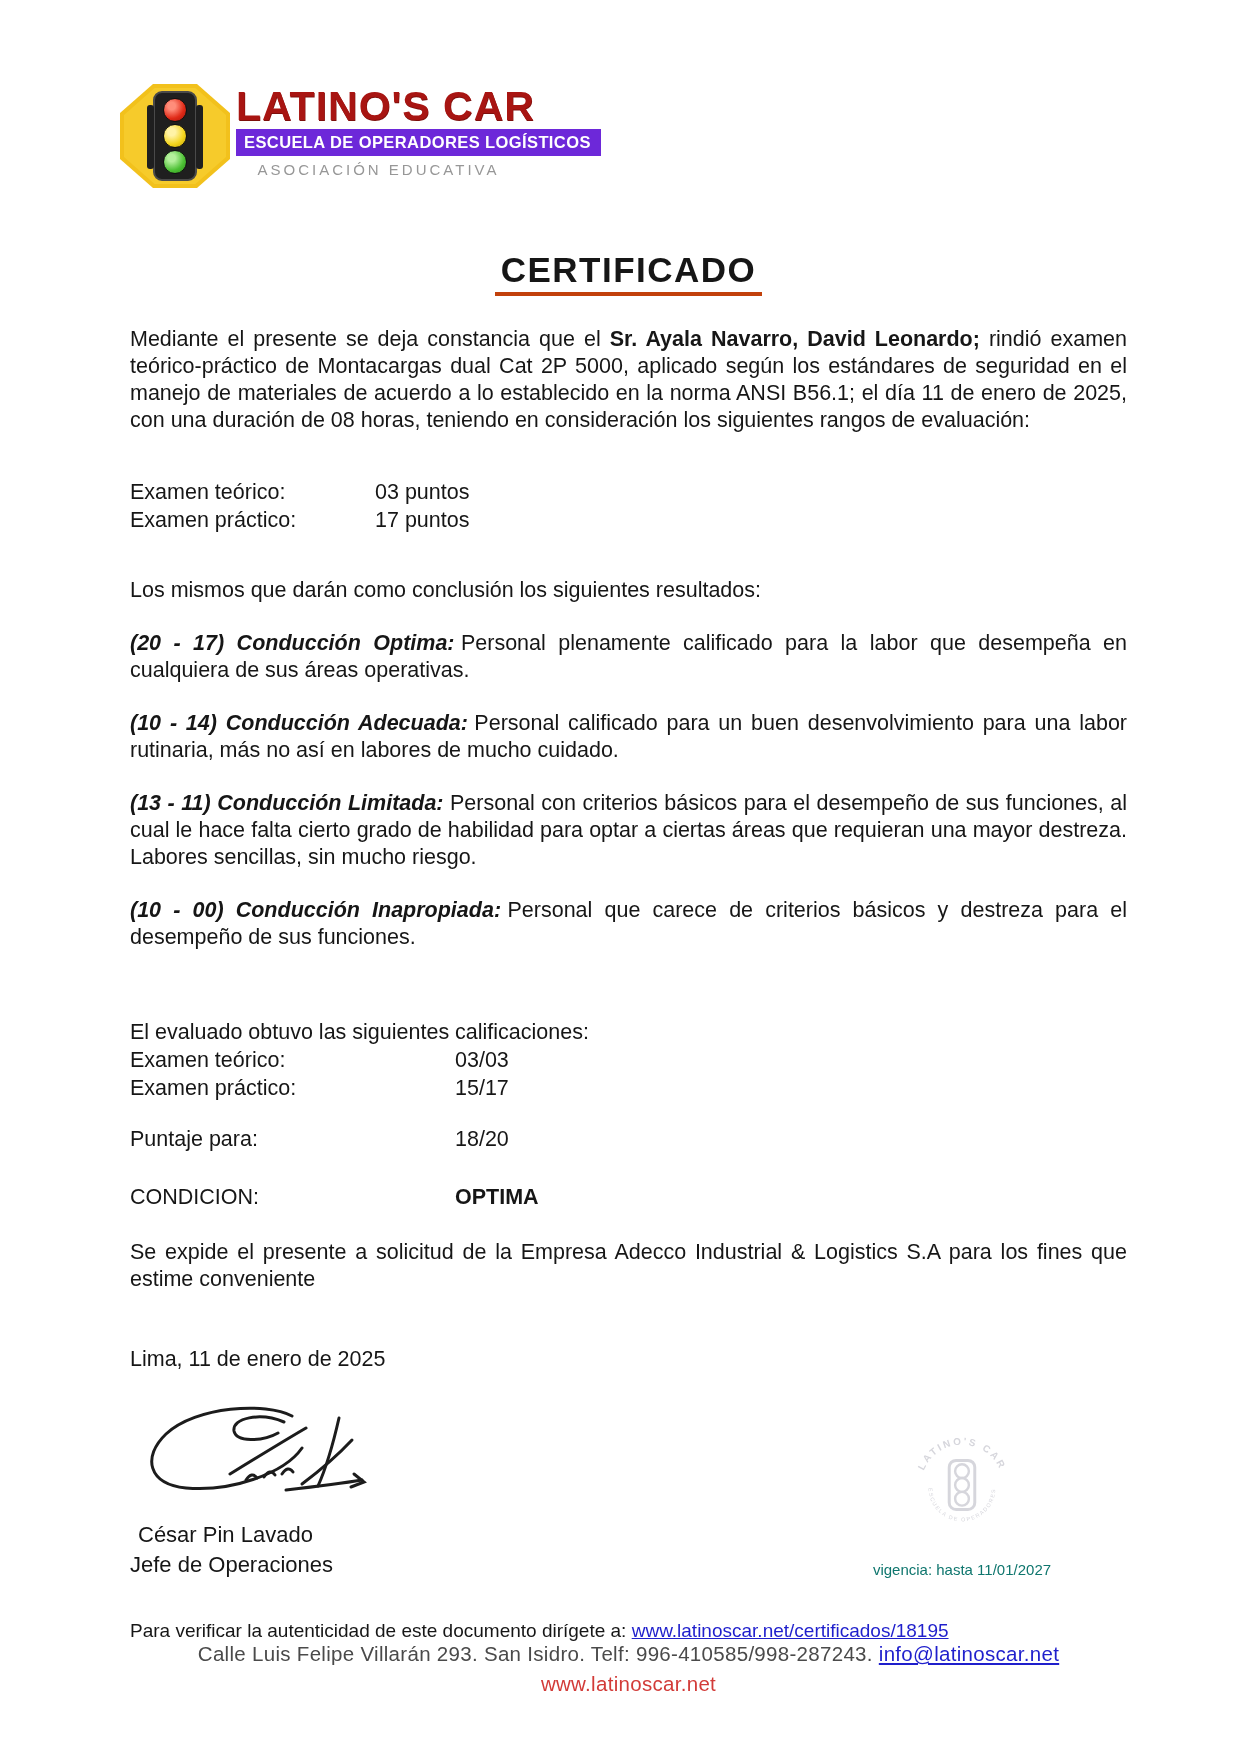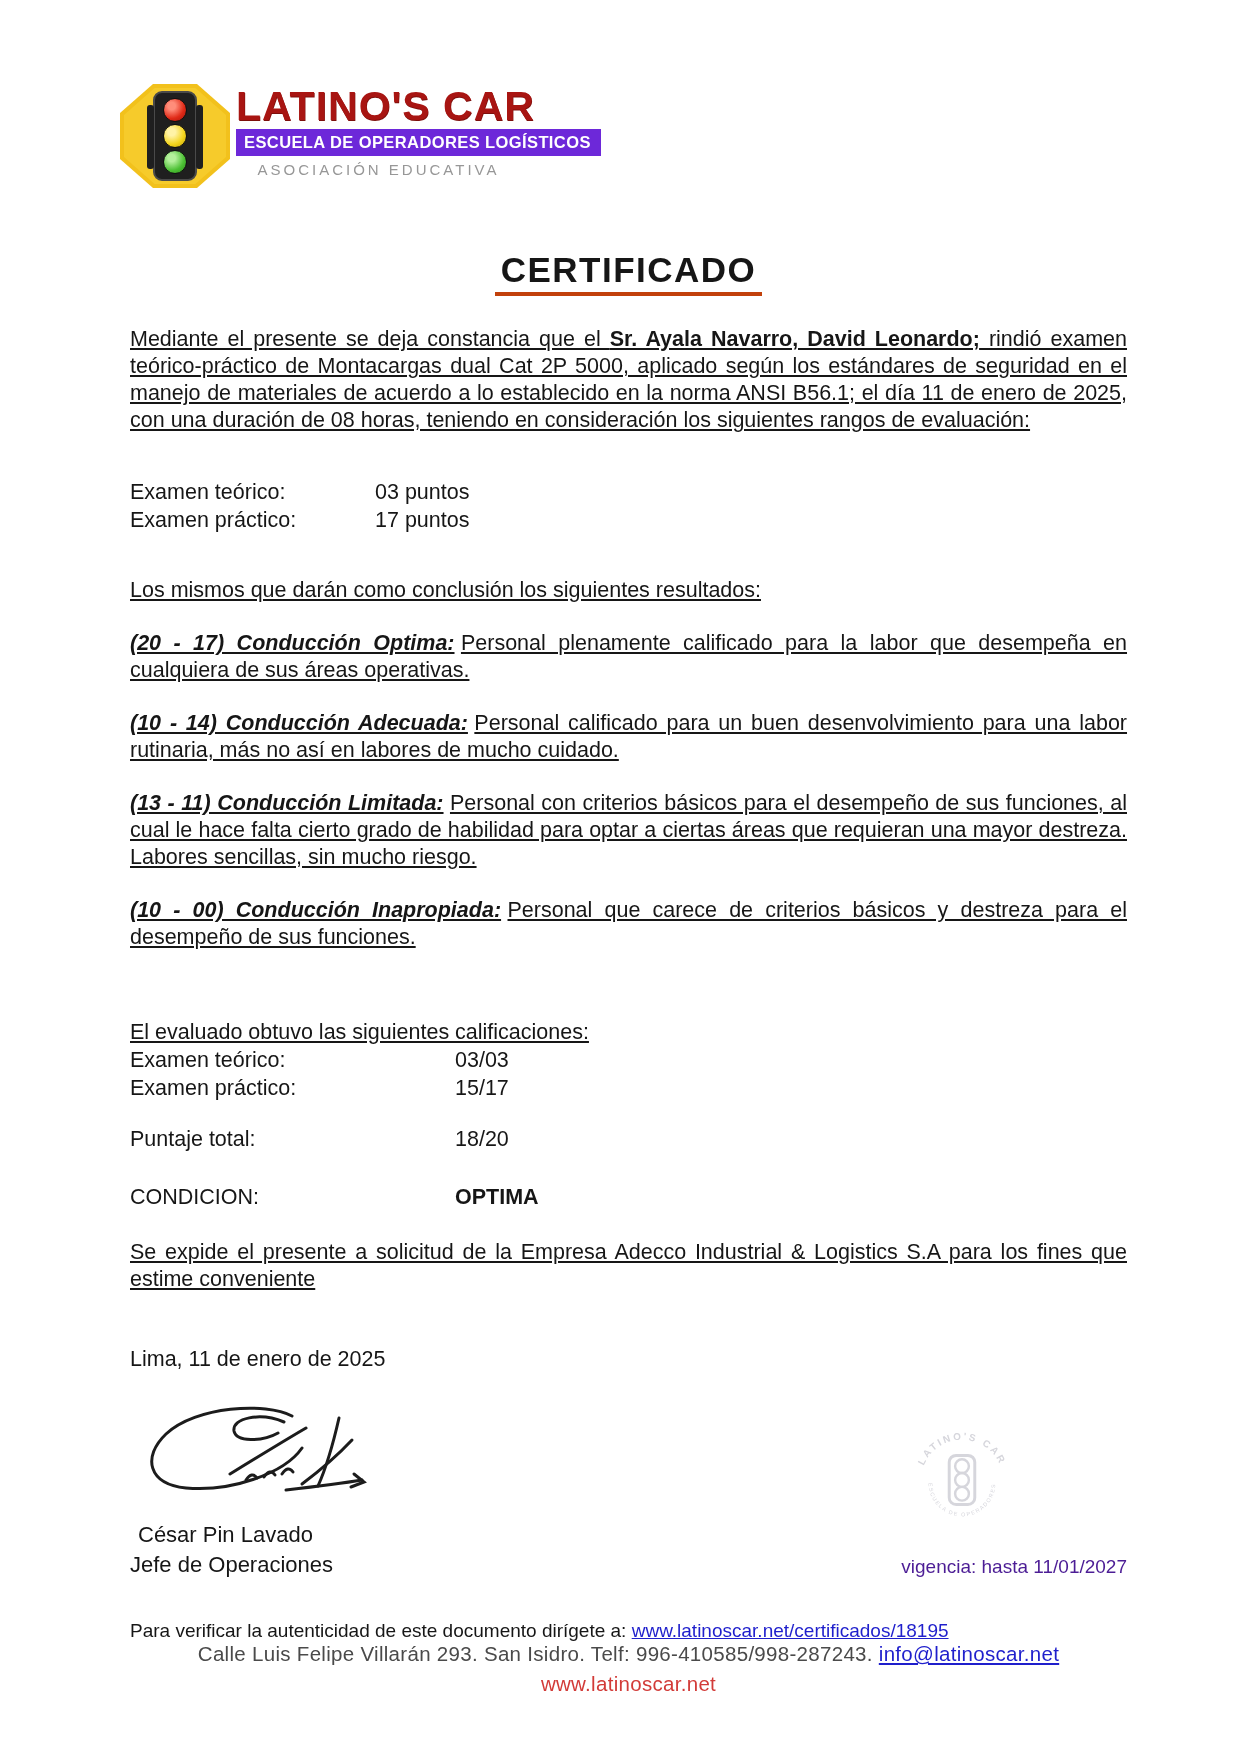--- a/index.html
+++ b/index.html
@@ -41,21 +41,21 @@
   .band  { display:inline-block; background:#6d28d9; color:#ffffff; font-weight:700; font-size:16.5px;
            letter-spacing:0.4px; padding:4px 10px 4px 8px; margin-top:2px; }
   .assoc { text-align:center; color:#979797; font-size:15px; letter-spacing:3px; font-weight:500; margin-top:5px; width:285px; }
 
   
   .title-wrap { text-align:center; margin-top:48px; }
   .title { display:inline-block; font-size:35px; font-weight:700; letter-spacing:1.5px;
            border-bottom:4px solid #c2410c; padding:0 6px 2px 6px; }
 
   
-  .body { font-size:21.5px; line-height:27px;text-decoration:underline; }
+  .body { font-size:21.5px; line-height:27px; }
   .j { text-align:justify; }
   .mt-intro { margin-top:30px; }
   strong.name { font-weight:700; }
 
   .score-block { margin-top:44px; }
   .row { display:flex; font-size:21.5px; line-height:28px; }
   .row .lbl { flex:0 0 245px; }
   .row2 .lbl { flex:0 0 325px; }
 
   .results-intro { margin-top:43px; }
@@ -72,21 +72,21 @@
   .place-date { margin-top:54px; font-size:21.5px; }
 
   
   .sig-zone { display:flex; justify-content:space-between; align-items:flex-end; margin-top:22px; min-height:186px; }
   .sig-left { }
   .sig-svg { display:block; margin-left:4px; }
   .sig-name { font-size:22px; line-height:30px; margin-top:16px; padding-left:8px; }
   .sig-role { font-size:22px; line-height:30px; }
   .sig-right { width:330px; text-align:center; padding-bottom:2px; }
   .stamp { opacity:0.85; display:block; margin:0 auto 18px auto; }
-  .vigencia { font-size:19px; color:#4c1d95;text-align:right; }
+  .vigencia { font-size:15px; color:#0f766e; }
 
   
   .verify { margin-top:40px; font-size:19px; }
   a.link { color:#1F1FCC; text-decoration:underline; }
   .address { text-align:center; font-size:20.5px; color:#4a4a4a; letter-spacing:0.3px; }
   .site { margin-top:6px; text-align:center; font-size:20.5px; color:#D23B38; letter-spacing:0.3px; }
 </style>
 </head>
 <body>
 
@@ -139,21 +139,21 @@
     <p class="body">El evaluado obtuvo las siguientes calificaciones:</p>
     <div class="row row2">
       <span class="lbl">Examen teórico:</span>
       <span>03/03</span>
     </div>
     <div class="row row2">
       <span class="lbl">Examen práctico:</span>
       <span>15/17</span>
     </div>
     <div class="row row2 total-row">
-      <span class="lbl">Puntaje total:</span>
+      <span class="lbl">Puntaje para:</span>
       <span>18/20</span>
     </div>
     <div class="row row2 cond-row">
       <span class="lbl">CONDICION:</span>
       <span class="val">OPTIMA</span>
     </div>
   </div>
 
   <p class="body j issue">Se expide el presente a solicitud de la Empresa Adecco Industrial &amp; Logistics S.A para los fines que estime conveniente</p>
   <p class="place-date">Lima, 11 de enero de 2025</p>

